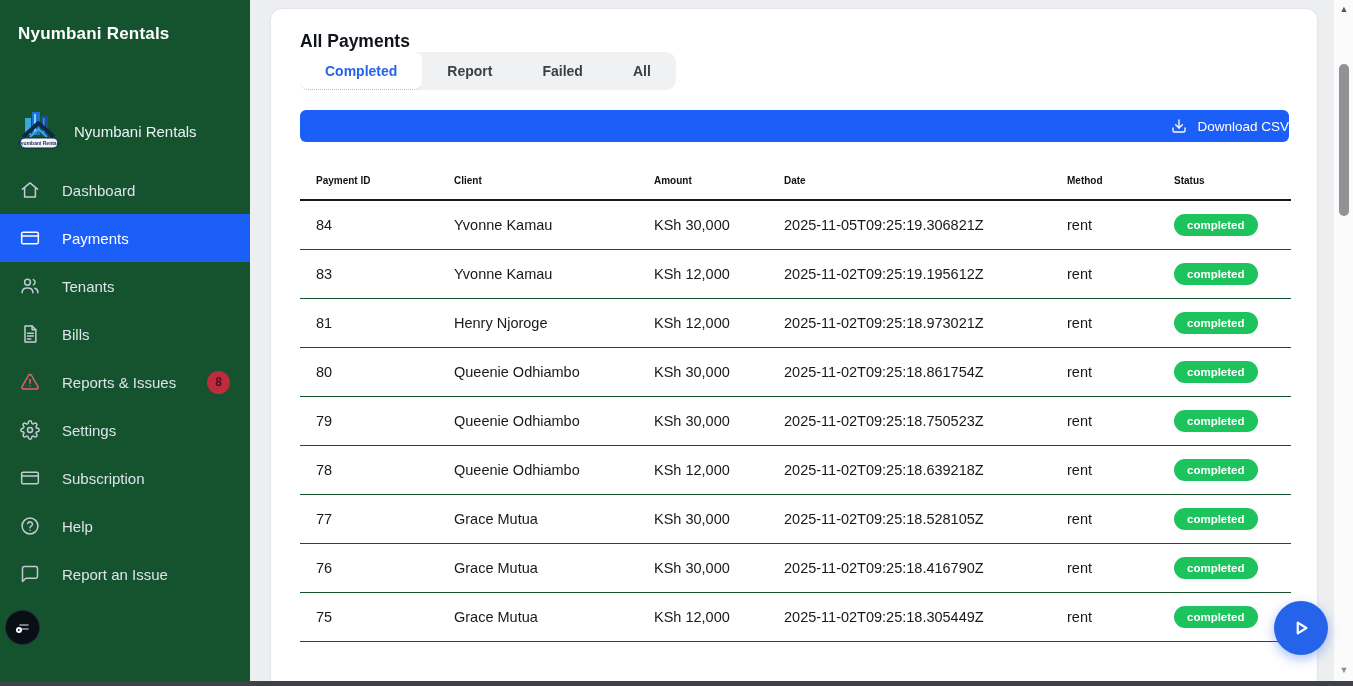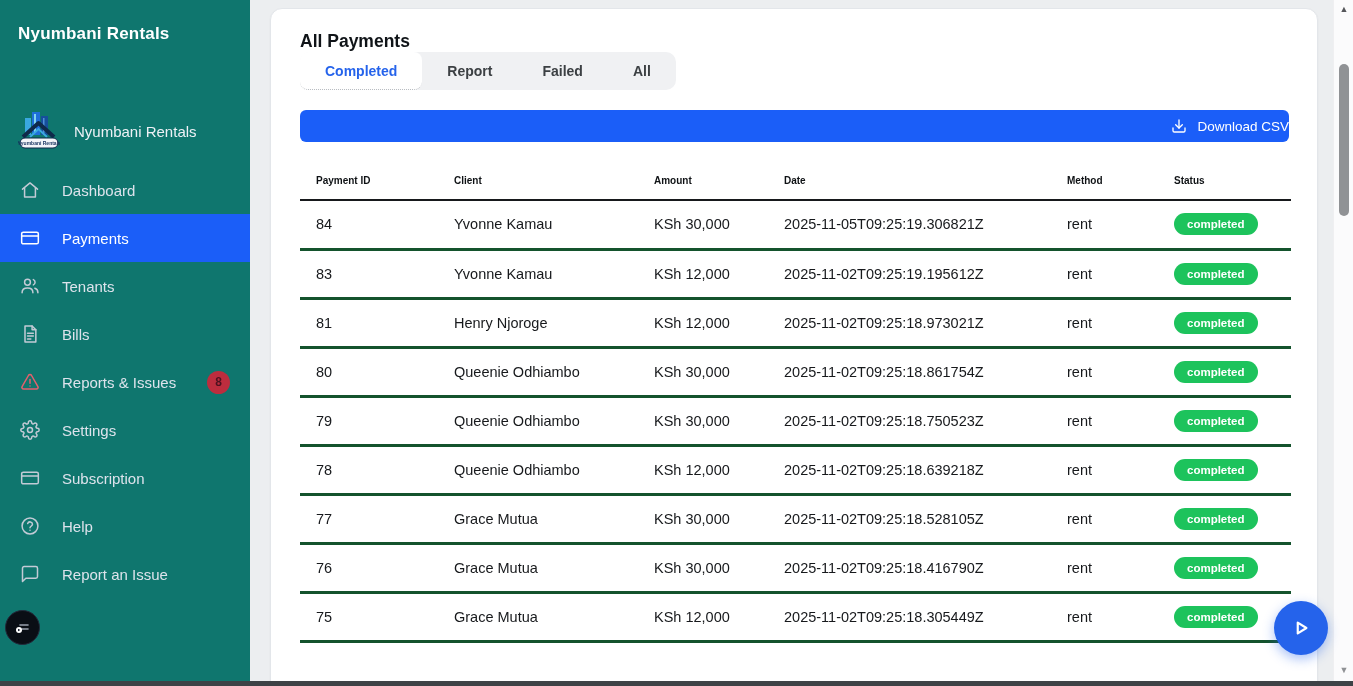--- a/index.html
+++ b/index.html
@@ -6,21 +6,21 @@
   html, body { width: 1353px; height: 686px; overflow: hidden; }
   body {
     font-family: "Liberation Sans", sans-serif;
     background: #eceef0;
     position: relative;
   }
 
   
   .sidebar {
     position: absolute; left: 0; top: 0; width: 250px; height: 100%;
-    background: #0f766e; color: #e7ebf2; z-index: 2;
+    background: #14532d; color: #e7ebf2; z-index: 2;
   }
   .side-title {
     padding: 24px 18px 0 18px;
     font-size: 17px; font-weight: 700; color: #ffffff; letter-spacing: .2px;
   }
   .brand {
     display: flex; align-items: center; gap: 14px;
     padding: 0 18px; margin-top: 64px; height: 46px;
   }
   .brand-label { font-size: 15px; color: #eef1f6; }
@@ -73,21 +73,21 @@
   }
   .download-btn svg { width: 16px; height: 16px; stroke: #fff; fill: none; stroke-width: 2; stroke-linecap: round; stroke-linejoin: round; }
 
   table.payments { width: 991px; border-collapse: collapse; table-layout: fixed; }
   table.payments th {
     text-align: left; font-size: 10px; font-weight: 700; color: #0f1215;
     padding: 13px 0; border-bottom: 2px solid #17191c;
   }
   table.payments td {
     font-size: 14.5px; color: #17191c; height: 49px;
-    border-bottom: 3px solid #14532d; padding: 0;
+    border-bottom: 1px solid #14532d; padding: 0;
   }
   table.payments th:first-child, table.payments td:first-child { padding-left: 16px; }
 
   .status-pill {
     display: inline-block; background: #1dc35c; color: #ffffff;
     font-size: 11.5px; font-weight: 700; padding: 5px 13px; border-radius: 12px;
   }
 
   
   .fab {

